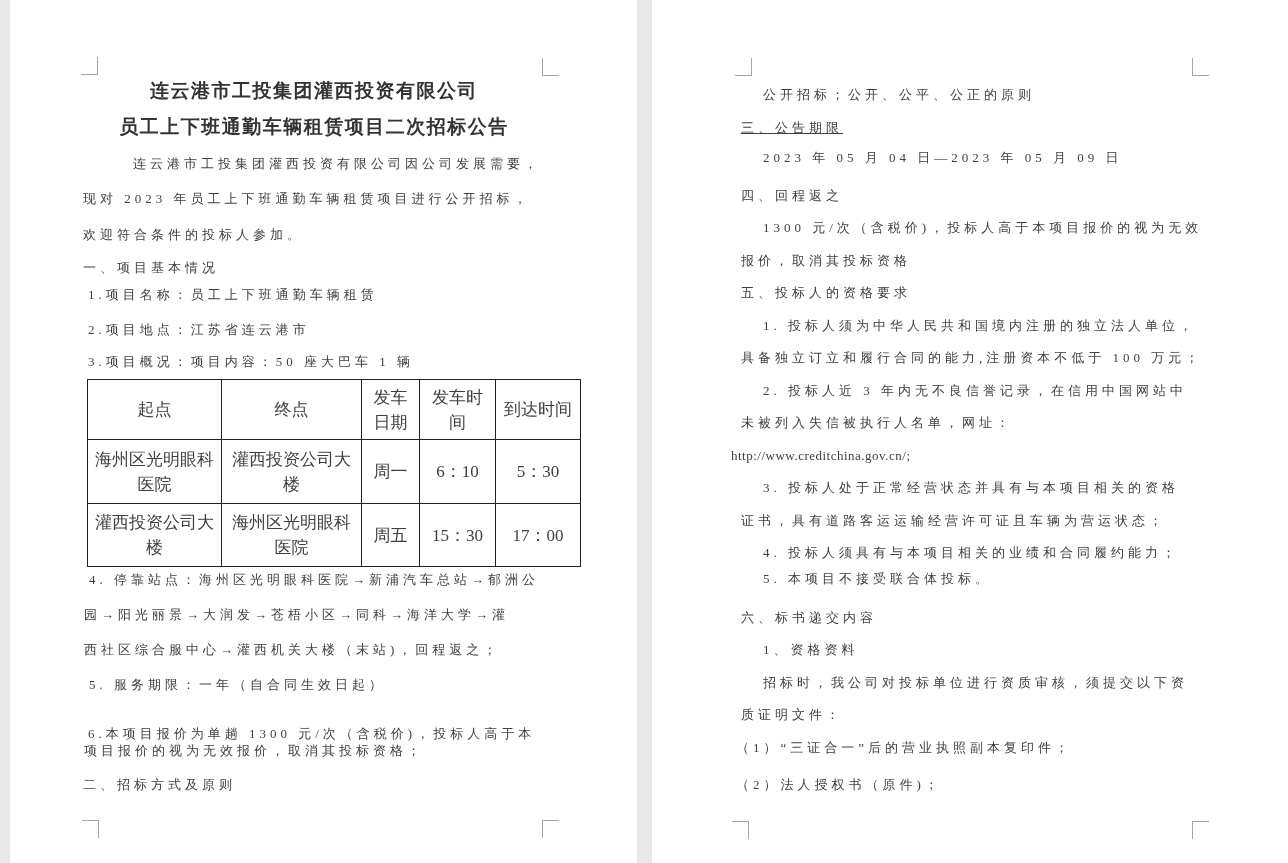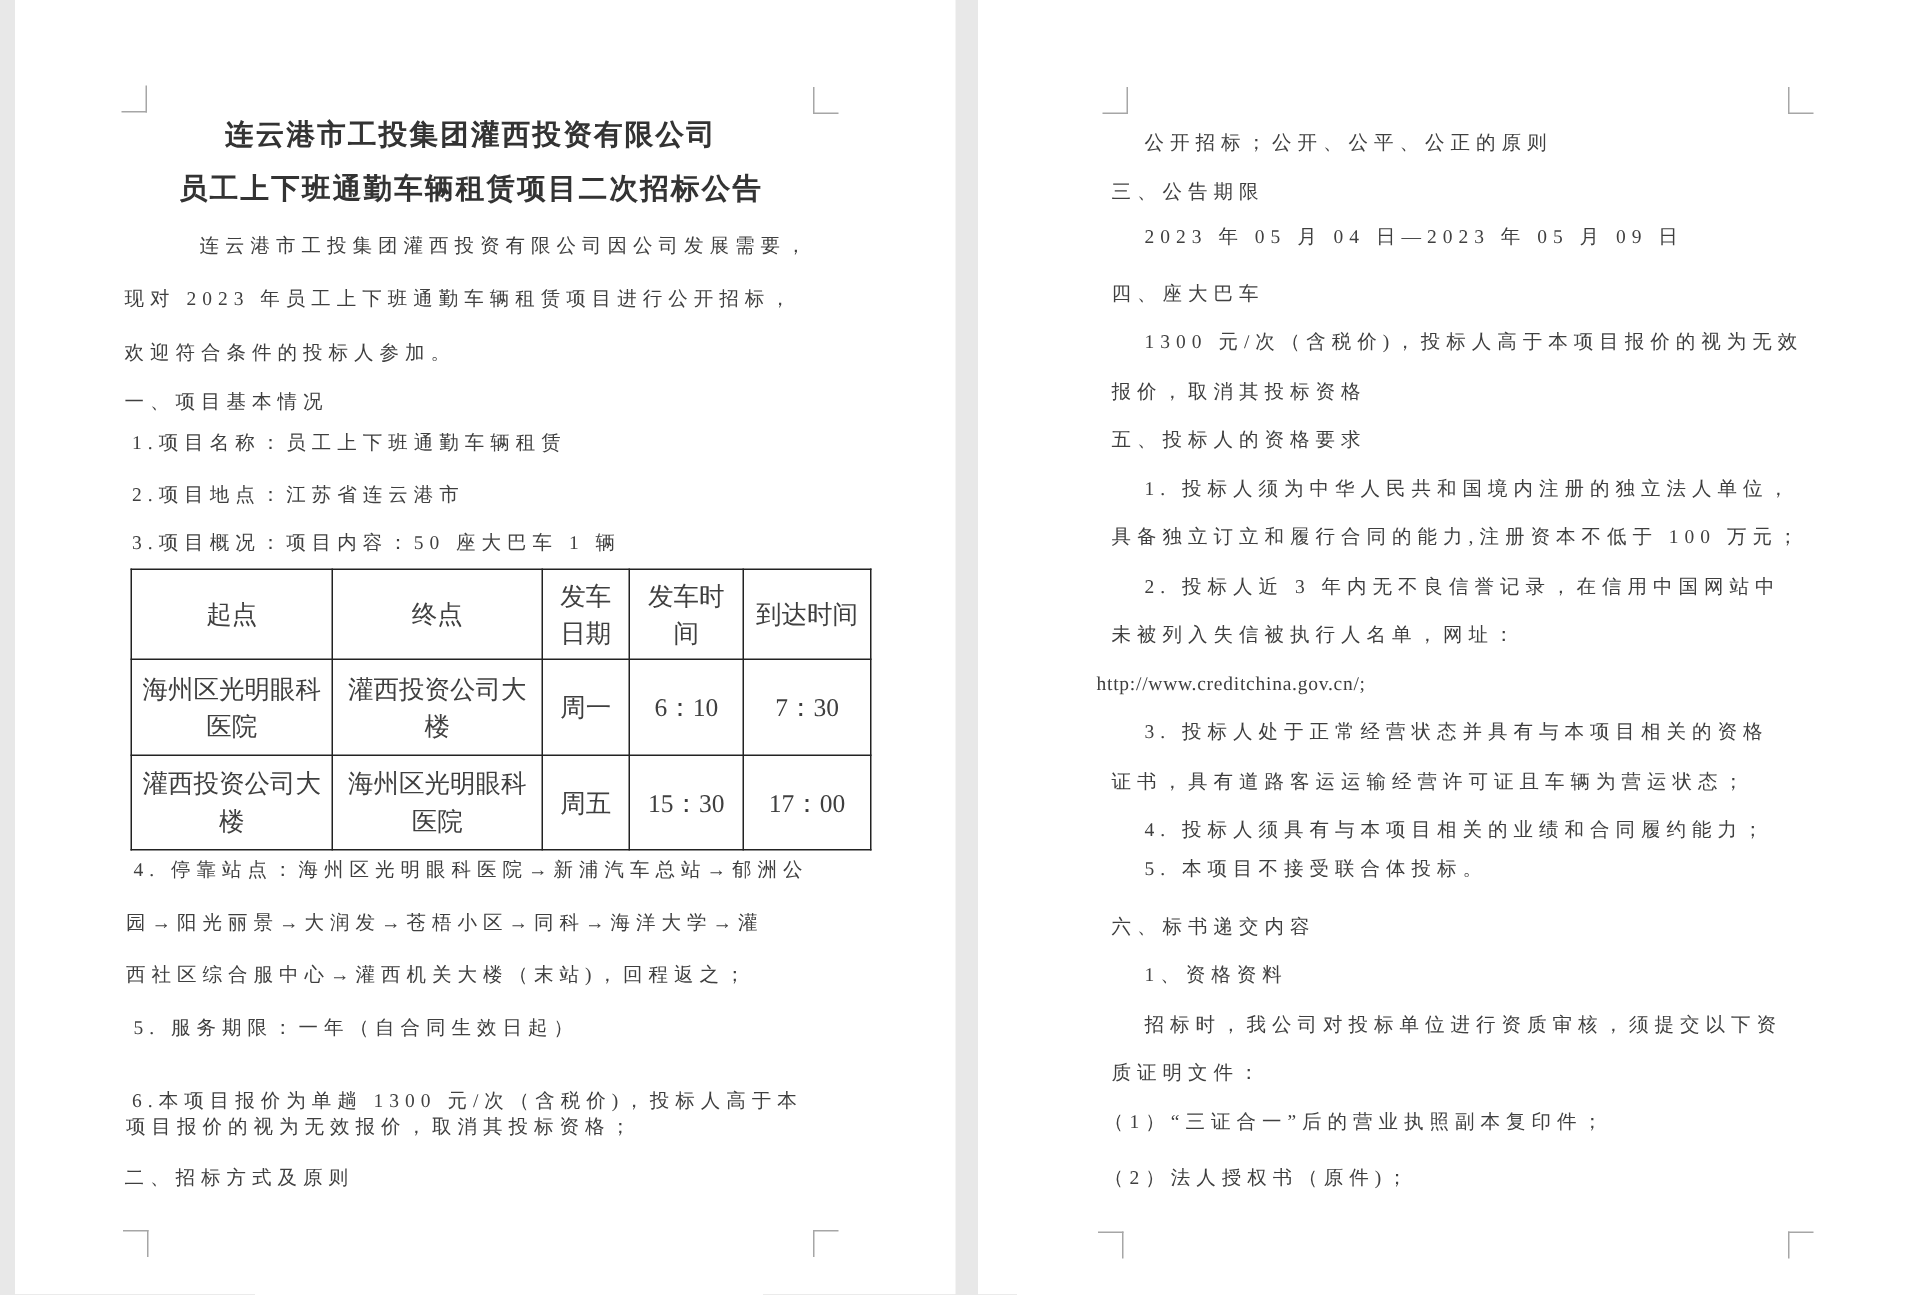--- a/index.html
+++ b/index.html
@@ -70,21 +70,21 @@
         <th>终点</th>
         <th>发车日期</th>
         <th>发车时间</th>
         <th>到达时间</th>
       </tr>
       <tr class="r1">
         <td>海州区光明眼科医院</td>
         <td>灌西投资公司大楼</td>
         <td>周一</td>
         <td>6：10</td>
-        <td>7：30</td>
+        <td>5：30</td>
       </tr>
       <tr class="r2">
         <td>灌西投资公司大楼</td>
         <td>海州区光明眼科医院</td>
         <td>周五</td>
         <td>15：30</td>
         <td>17：00</td>
       </tr>
     </tbody>
       </table>
@@ -98,23 +98,23 @@
     <div class="ln" style="top:773px;left:73px;">二、招标方式及原则</div>
   </div>
 
   <div class="page" id="page2">
     <div class="mark tl" style="left:83px;top:58px;"></div>
     <div class="mark tr" style="left:540px;top:58px;"></div>
     <div class="mark bl" style="left:80px;top:821px;"></div>
     <div class="mark br" style="left:540px;top:821px;"></div>
 
     <div class="ln" style="top:83px;left:111px;">公开招标；公开、公平、公正的原则</div>
-    <div class="ln" style="top:116px;left:89px;">三、公告期限</div>
+    <div class="ln" style="top:116px;left:89px;text-decoration:underline;">三、公告期限</div>
     <div class="ln" style="top:146px;left:111px;">2023 年 05 月 04 日—2023 年 05 月 09 日</div>
-    <div class="ln" style="top:184px;left:89px;">四、座大巴车</div>
+    <div class="ln" style="top:184px;left:89px;">四、回程返之</div>
     <div class="ln" style="top:216px;left:111px;">1300 元/次（含税价)，投标人高于本项目报价的视为无效</div>
     <div class="ln" style="top:249px;left:89px;">报价，取消其投标资格</div>
     <div class="ln" style="top:281px;left:89px;">五、投标人的资格要求</div>
     <div class="ln" style="top:314px;left:111px;">1. 投标人须为中华人民共和国境内注册的独立法人单位，</div>
     <div class="ln" style="top:346px;left:89px;">具备独立订立和履行合同的能力,注册资本不低于 100 万元；</div>
     <div class="ln" style="top:379px;left:111px;">2. 投标人近 3 年内无不良信誉记录，在信用中国网站中</div>
     <div class="ln" style="top:411px;left:89px;">未被列入失信被执行人名单，网址：</div>
     <div class="ln latin" style="top:444px;left:79px;">http://www.creditchina.gov.cn/;</div>
     <div class="ln" style="top:476px;left:111px;">3. 投标人处于正常经营状态并具有与本项目相关的资格</div>
     <div class="ln" style="top:509px;left:89px;">证书，具有道路客运运输经营许可证且车辆为营运状态；</div>

